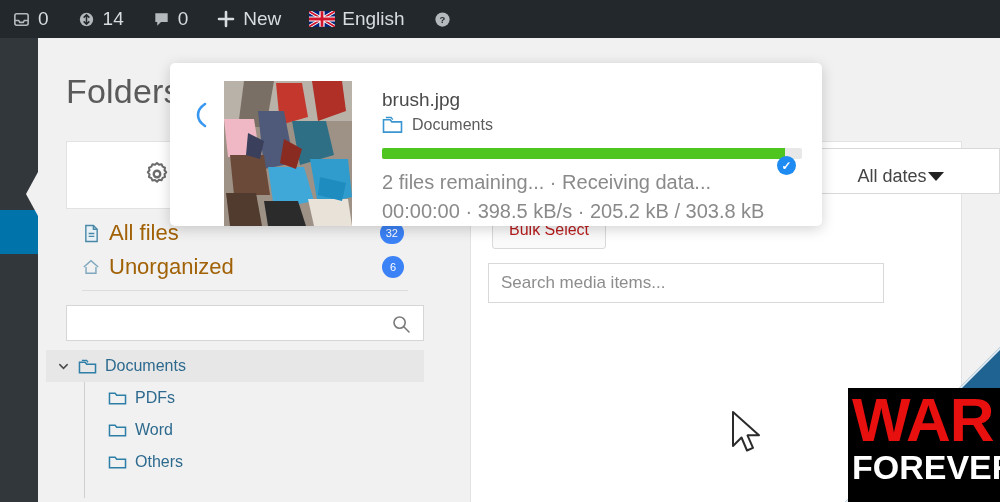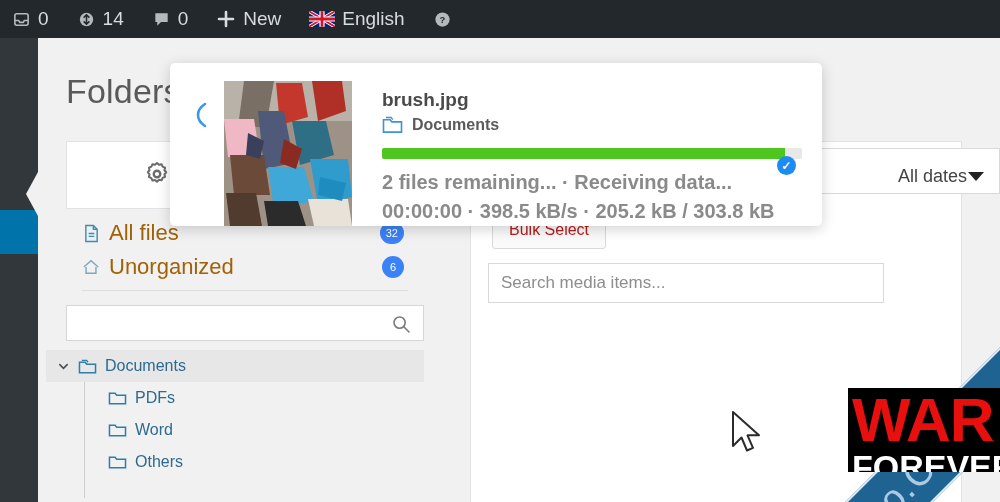--- a/index.html
+++ b/index.html
@@ -111,21 +111,21 @@
   }
   .media-search {
     position: absolute; left: 488px; top: 263px; width: 396px; height: 40px;
     background: #fff; border: 1px solid #d9d9d9;
     display: flex; align-items: center; padding-left: 12px;
     color: #8d8d8d; font-size: 17px;
   }
   .dates-select {
     position: absolute; left: 800px; top: 148px; width: 200px; height: 46px;
     background: #fff; border: 1px solid #d9d9d9;
-    display: flex; align-items: center; justify-content: flex-end;
+    display: flex; align-items: center; justify-content: center;
     padding: 10px 14px 0 16px;
     color: #444; font-size: 18px;
   }
   .caret { font-size: 16px; color: #222; }
 
   
   .popup {
     position: absolute; left: 170px; top: 63px; width: 652px; height: 163px;
     background: #fff; border-radius: 5px;
     box-shadow: 0 3px 14px rgba(0,0,0,.18);
@@ -133,21 +133,21 @@
     padding: 18px 20px;
   }
   .spinner {
     width: 22px; height: 28px; margin-top: 20px; margin-right: 6px;
     flex: 0 0 auto; position: relative;
   }
   .thumb {
     width: 128px; height: 145px; flex: 0 0 auto; margin-left: 6px;
     background: #6b6258; overflow: hidden; position: relative;
   }
-  .pop-body { flex: 1 1 auto; padding-left: 30px; padding-top: 8px; font-weight: bold; }
+  .pop-body { flex: 1 1 auto; padding-left: 30px; padding-top: 8px; }
   .pop-name { font-size: 19px; color: #4a4a4a; }
   .pop-folder {
     display: flex; align-items: center; gap: 9px;
     margin-top: 5px; font-size: 16px; color: #5b5b5b;
   }
   .progress-track {
     margin-top: 14px; width: 100%; height: 11px;
     background: #e8e8e8; border-radius: 2px; overflow: hidden;
   }
   .progress-fill { height: 100%; background: #4fc520; width: 96%; }
@@ -163,21 +163,21 @@
   .wm-band {
     position: absolute; right: -90px; bottom: -40px;
     width: 420px; height: 62px; background: #1f6393;
     transform: rotate(-45deg); transform-origin: center;
     display: flex; align-items: center; justify-content: center;
     color: #a9cbe4; font-size: 38px; letter-spacing: 1px;
     border-top: 2px solid #dfe9f1; border-bottom: 2px solid #dfe9f1;
     overflow: hidden;
   }
   .wm-box {
-    position: absolute; left: 848px; top: 388px; width: 152px; height: 84px;
+    position: absolute; left: 848px; top: 388px; width: 152px; height: 114px;
     background: #000; overflow: hidden;
   }
   .wm-war {
     color: #e8100f; font-size: 62px; font-weight: bold; line-height: .96;
     letter-spacing: -1px; padding-left: 4px; padding-top: 2px;
   }
   .wm-forever {
     color: #fff; font-size: 34px; font-weight: bold; line-height: 1;
     letter-spacing: 0px; padding-left: 4px;
   }

